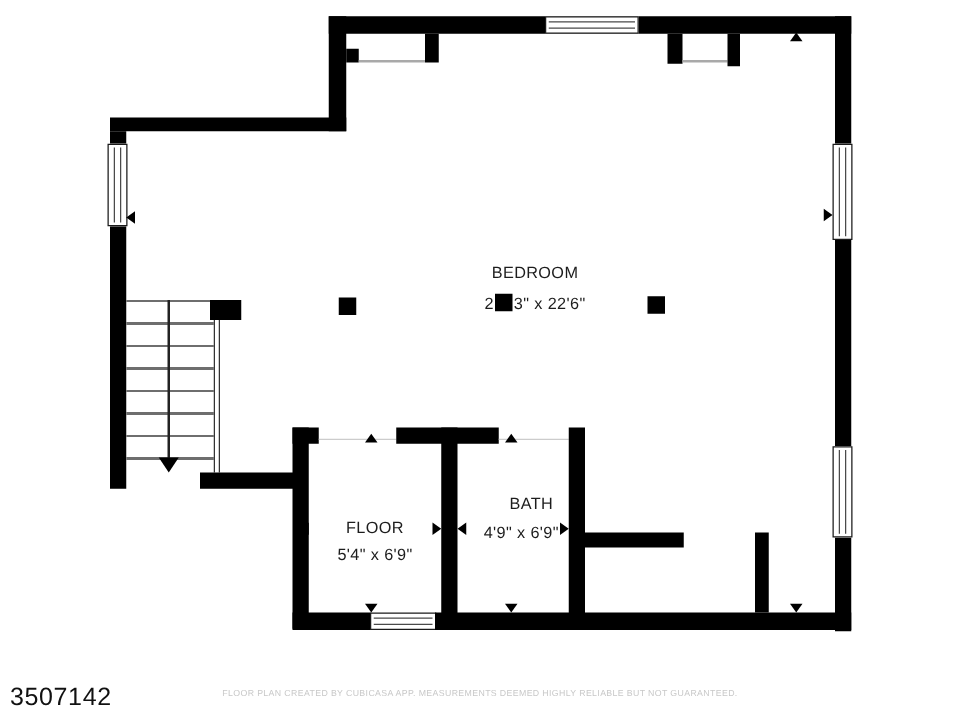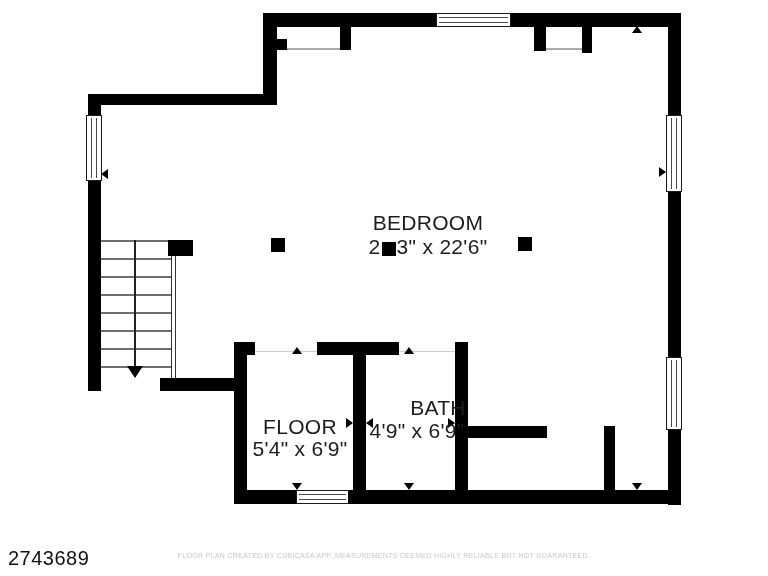--- a/index.html
+++ b/index.html
@@ -20,21 +20,21 @@
   .rail{position:absolute;left:171px;top:256px;width:5px;height:122px;box-sizing:border-box;
         border-left:1px solid #333;border-right:1px solid #333;}
   .stairline{position:absolute;left:134px;top:240px;width:2px;height:128px;background:#222;}
   .tri{position:absolute;width:0;height:0;}
   .tri-up{border-left:5px solid transparent;border-right:5px solid transparent;border-bottom:7px solid #000;}
   .tri-down{border-left:5px solid transparent;border-right:5px solid transparent;border-top:7px solid #000;}
   .tri-left{border-top:5px solid transparent;border-bottom:5px solid transparent;border-right:7px solid #000;}
   .tri-right{border-top:5px solid transparent;border-bottom:5px solid transparent;border-left:7px solid #000;}
   .tri-down-big{border-left:8px solid transparent;border-right:8px solid transparent;border-top:12px solid #000;}
   .colsq{position:absolute;width:14px;height:14px;background:#000;}
-  .lbl{position:absolute;color:#1d1d1d;font-size:21px;line-height:1.15;text-align:center;letter-spacing:0.3px;}
+  .lbl{position:absolute;color:#1d1d1d;font-size:13px;line-height:1.15;text-align:center;letter-spacing:0.3px;}
   .sq-inline{display:inline-block;width:14px;height:14px;background:#000;vertical-align:-2px;margin:0 1px;}
   .listing-id{position:absolute;left:8px;top:547px;font-size:20px;color:#111;letter-spacing:0.5px;}
   .disclaimer{position:absolute;left:0;top:552px;width:768px;text-align:center;
               font-size:7px;color:#c8c8c8;letter-spacing:0.3px;}
 </style>
 </head>
 <body>
 
 <div id="canvas">
 
@@ -116,23 +116,23 @@
     <span>2</span><span class="sq-inline"></span><span>3" x 22'6"</span>
   </div>
 
   <div class="lbl" style="left:250px;top:415px;width:100px;">
     <span>FLOOR</span>
   </div>
   <div class="lbl" style="left:235px;top:437px;width:130px;">
     <span>5'4" x 6'9"</span>
   </div>
 
-  <div class="lbl" style="left:388px;top:396px;width:100px;">
+  <div class="lbl" style="left:375px;top:396px;width:100px;">
     <span>BATH</span>
   </div>
   <div class="lbl" style="left:352px;top:419px;width:130px;">
     <span>4'9" x 6'9"</span>
   </div>
 
-  <div class="listing-id">2743689</div>
+  <div class="listing-id">3507142</div>
   <div class="disclaimer">FLOOR PLAN CREATED BY CUBICASA APP. MEASUREMENTS DEEMED HIGHLY RELIABLE BUT NOT GUARANTEED.</div>
 
 </div>
 
 </body></html>

